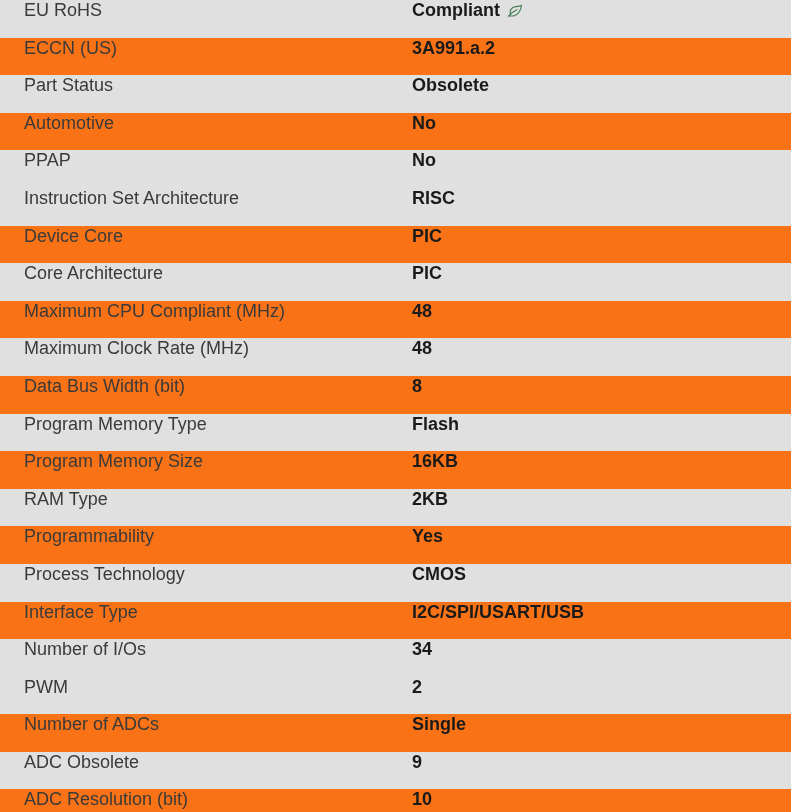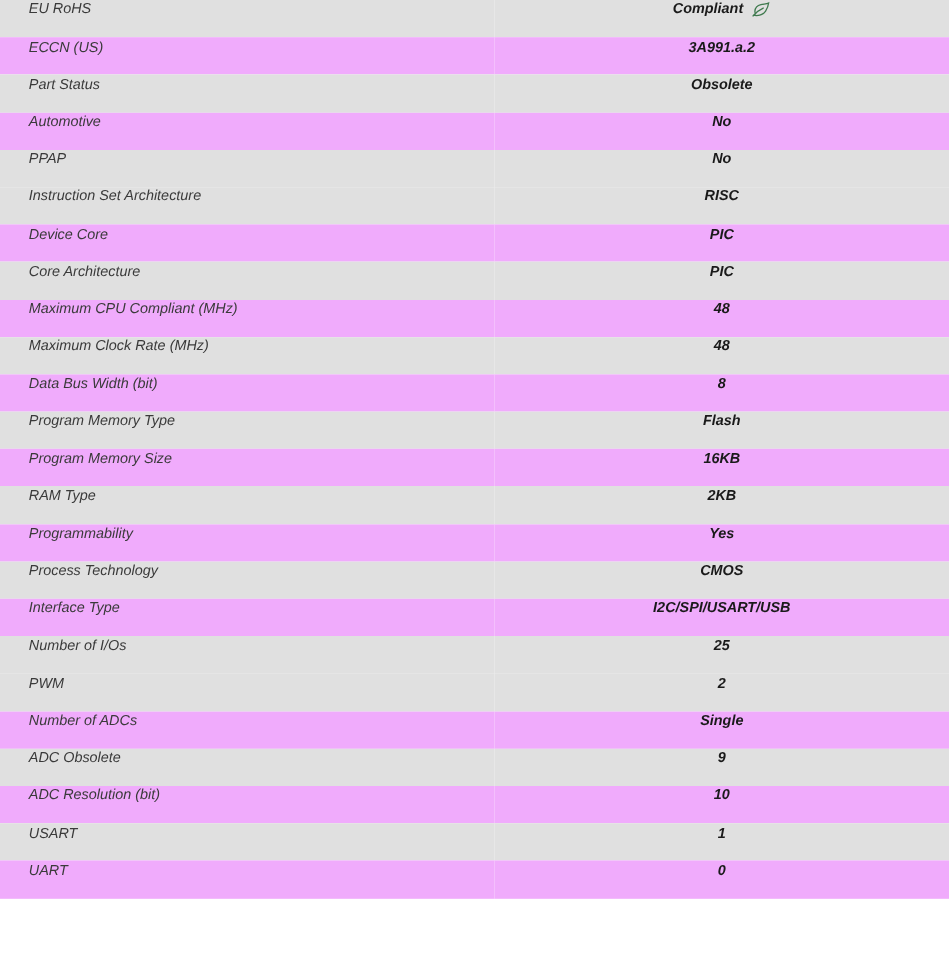--- a/index.html
+++ b/index.html
@@ -19,45 +19,43 @@
     border-collapse: collapse;
     table-layout: fixed;
   }
   .spec-table tr {
     height: 31.2px;
   }
   .spec-table tr.shaded {
     background: #e0e0e0;
   }
   .spec-table tr.plain {
-    background: #f0abfc;
+    background: #f97316;
   }
   .spec-table td {
     padding: 0 0 16px 24px;
-    font-size: 12px;
+    font-size: 18px;
     line-height: 1.2;
     vertical-align: middle;
     border: none;
-    font-style: italic;
   }
   td.attr-name {
     width: 388px;
     color: #3a3a3a;
     font-weight: 400;
   }
   td.attr-value {
     color: #1a1a1a;
     font-weight: bold;
     padding-left: 0;
   }
   .value-wrap {
     display: flex;
     align-items: center;
     gap: 7px;
-    justify-content: center;
   }
   .leaf-icon {
     display: inline-block;
     width: 16px;
     height: 14px;
     line-height: 14px;
     color: #3f7a4e;
     font-size: 13px;
   }
   .leaf-icon svg { display: block; }
@@ -206,21 +204,21 @@
         <td class="attr-value">
           <span class="value-wrap">
             <span>I2C/SPI/USART/USB</span>
           </span>
         </td>
       </tr>
       <tr class="shaded">
         <td class="attr-name">Number of I/Os</td>
         <td class="attr-value">
           <span class="value-wrap">
-            <span>25</span>
+            <span>34</span>
           </span>
         </td>
       </tr>
       <tr class="shaded">
         <td class="attr-name">PWM</td>
         <td class="attr-value">
           <span class="value-wrap">
             <span>2</span>
           </span>
         </td>

